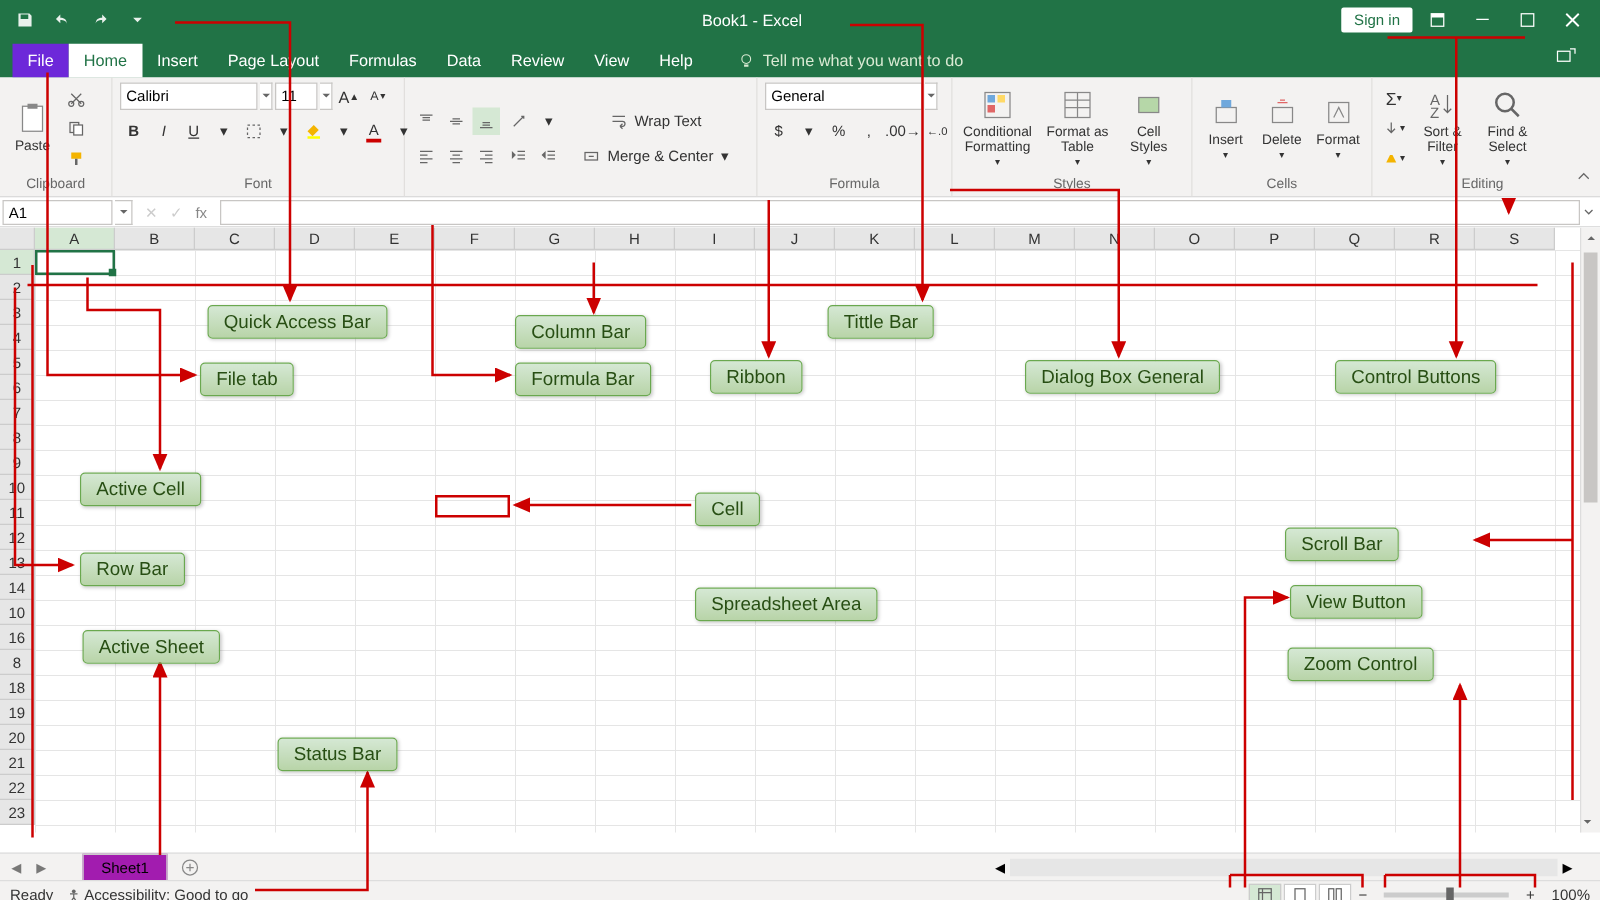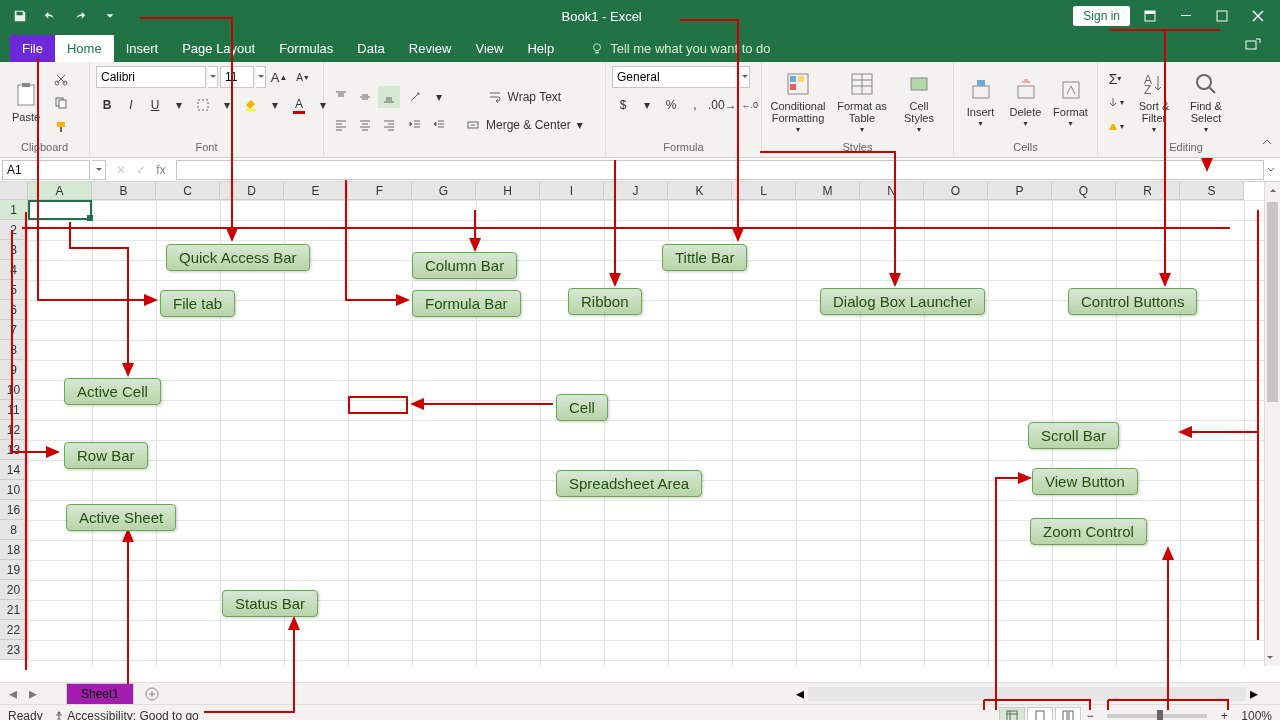--- a/index.html
+++ b/index.html
@@ -656,21 +656,21 @@
   <path d="M1108 700 L1228 700 L1228 710"></path>
   <path d="M1108 700 L1108 710"></path>
 </svg>
 
 <div class="callout" style="left:166px;top:244px">Quick Access Bar</div>
 <div class="callout" style="left:160px;top:290px">File tab</div>
 <div class="callout" style="left:412px;top:252px">Column Bar</div>
 <div class="callout" style="left:412px;top:290px">Formula Bar</div>
 <div class="callout" style="left:662px;top:244px">Tittle Bar</div>
 <div class="callout" style="left:568px;top:288px">Ribbon</div>
-<div class="callout" style="left:820px;top:288px">Dialog Box Launcher</div>
+<div class="callout" style="left:820px;top:288px">Dialog Box General</div>
 <div class="callout" style="left:1068px;top:288px">Control Buttons</div>
 <div class="callout" style="left:64px;top:378px">Active Cell</div>
 <div class="callout" style="left:556px;top:394px">Cell</div>
 <div class="callout" style="left:64px;top:442px">Row Bar</div>
 <div class="callout" style="left:66px;top:504px">Active Sheet</div>
 <div class="callout" style="left:222px;top:590px">Status Bar</div>
 <div class="callout" style="left:556px;top:470px">Spreadsheet Area</div>
 <div class="callout" style="left:1028px;top:422px">Scroll Bar</div>
 <div class="callout" style="left:1032px;top:468px">View Button</div>
 <div class="callout" style="left:1030px;top:518px">Zoom Control</div>

